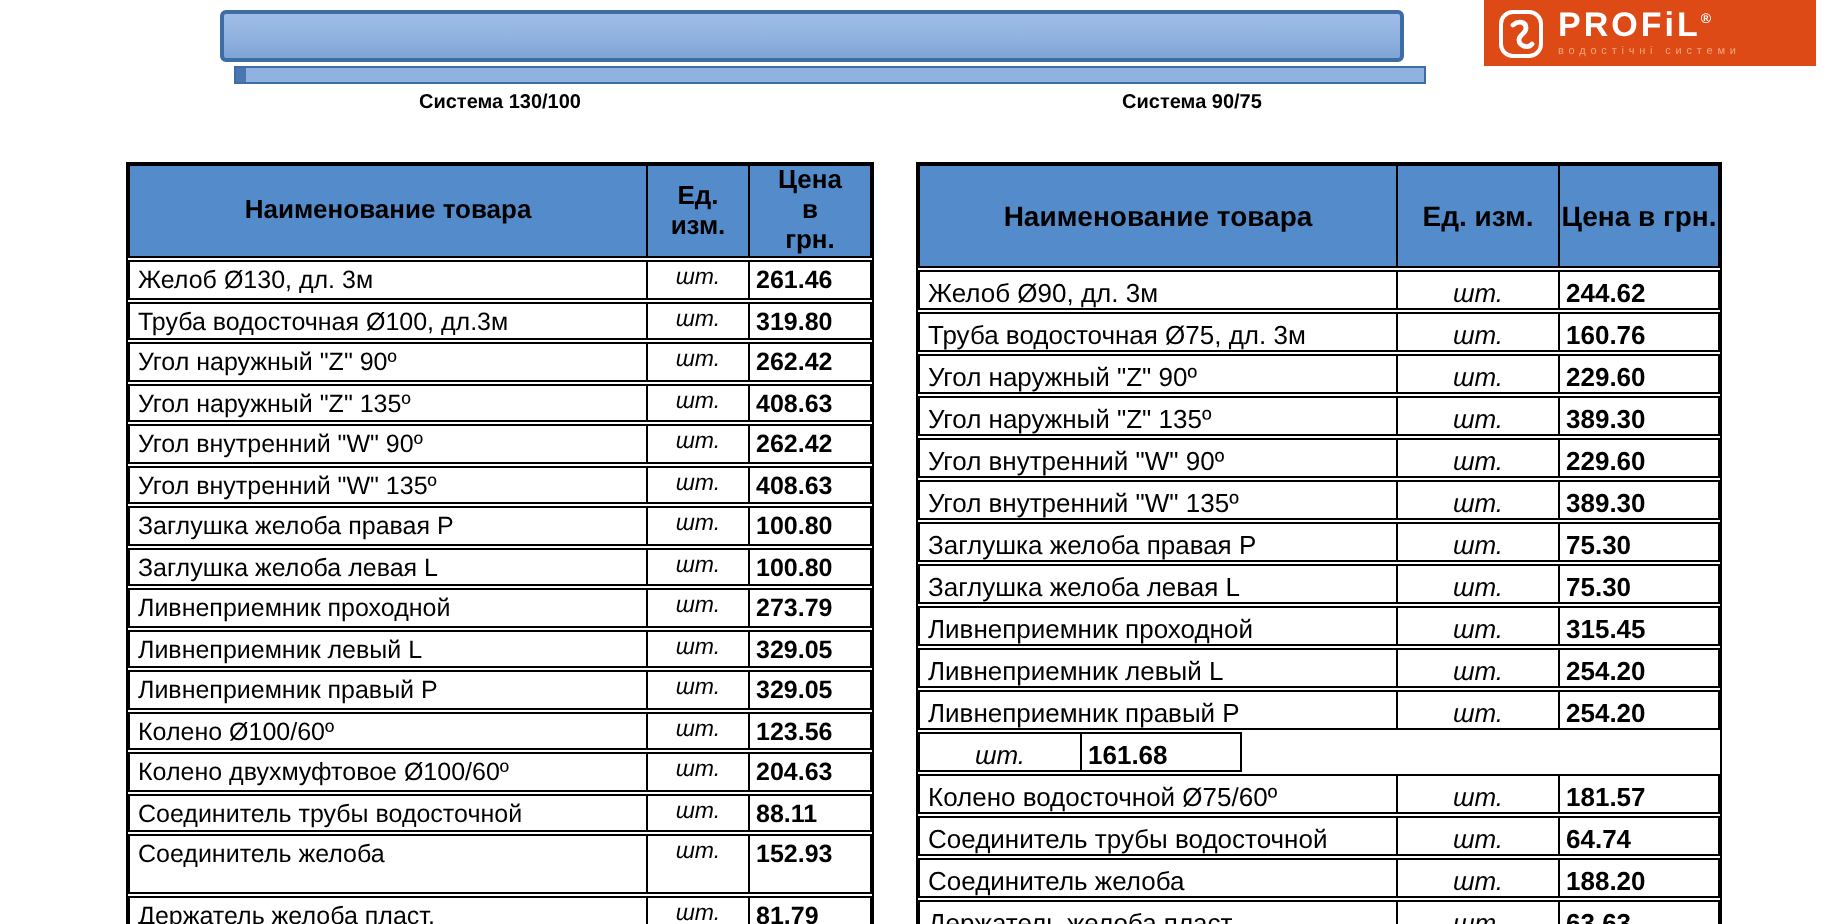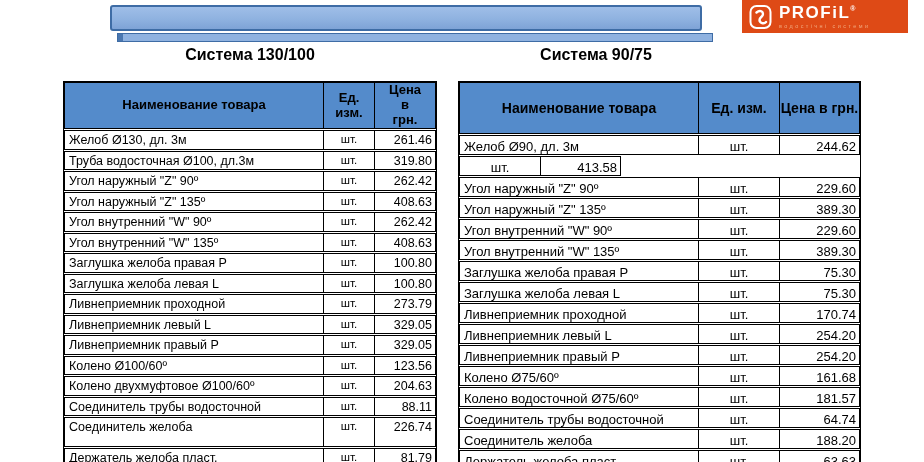--- a/index.html
+++ b/index.html
@@ -23,21 +23,21 @@
     position:absolute;left:742px;top:0;width:166px;height:33px;
     background:var(--logo-bg,#DE4A16);display:flex;align-items:center;gap:6px;
     padding:3px 7px;box-sizing:border-box;
   }
   .logo-icon svg{display:block;}
   .logo-text{display:flex;flex-direction:column;line-height:1;}
   .logo-brand{color:#fff;font-weight:bold;font-size:17px;letter-spacing:1.5px;white-space:nowrap;}
   .logo-reg{font-size:7px;vertical-align:super;letter-spacing:0;}
   .logo-tagline{color:var(--tagline-color,#F0A87E);font-size:5.5px;letter-spacing:2.4px;margin-top:3px;white-space:nowrap;}
   
-  .section-title{position:absolute;top:46px;font-size:16px;font-weight:bold;text-align:center;}
+  .section-title{position:absolute;top:46px;font-size:10px;font-weight:bold;text-align:center;}
   #title-130{left:63px;width:374px;}
   #title-90{left:460px;width:272px;}
   
   .price-table{position:absolute;top:81px;border:1.5px solid #000;background:#fff;box-sizing:border-box;}
   #table-130{left:63px;width:374px;}
   #table-90{left:458px;width:403px;}
   .tr{display:flex;}
   .tr + .tr{margin-top:1px;}
   .cell{box-sizing:border-box;border:1px solid #000;background:#fff;overflow:hidden;}
   .cell + .cell{margin-left:-1px;}
@@ -48,22 +48,22 @@
   }
   #table-130 .thead{height:47px;font-size:13px;}
   #table-90  .thead{height:52px;font-size:14px;}
   #table-130 .thead .cell-price{padding:0 12px;}
   #table-130 .data{height:19.5px;}
   #table-130 .data.tall{height:30px;}
   #table-90  .data{height:20px;}
   .data .cell{font-size:12.5px;padding:2px 3px;line-height:1.2;}
   #table-90 .data .cell{font-size:13px;padding-top:3px;}
   .data .cell-name{text-align:left;padding-left:4px;}
-  .data .cell-unit{text-align:center;font-size:11.5px;}
-  .data .cell-price{text-align:right;font-weight:normal;}
+  .data .cell-unit{text-align:center;font-size:11.5px;font-style:italic;}
+  .data .cell-price{text-align:left;font-weight:bold;}
   #table-130 .cell-name{width:260px;} #table-130 .cell-unit{width:52px;} #table-130 .cell-price{width:62px;}
   #table-90  .cell-name{width:240px;} #table-90  .cell-unit{width:82px;} #table-90  .cell-price{width:81px;}
 </style>
 </head>
 <body>
 
 <div class="banner-big"></div>
 <div class="banner-thin">
   <div class="banner-thin-cap"></div>
 </div>
@@ -156,42 +156,43 @@
       <div class="cell cell-price">204.63</div>
     </div>
     <div class="tr data">
       <div class="cell cell-name">Соединитель трубы водосточной</div>
       <div class="cell cell-unit">шт.</div>
       <div class="cell cell-price">88.11</div>
     </div>
     <div class="tr data tall">
       <div class="cell cell-name">Соединитель желоба</div>
       <div class="cell cell-unit">шт.</div>
-      <div class="cell cell-price">226.74</div>
+      <div class="cell cell-price">152.93</div>
     </div>
     <div class="tr data">
       <div class="cell cell-name">Держатель желоба пласт.</div>
       <div class="cell cell-unit">шт.</div>
       <div class="cell cell-price">81.79</div>
     </div>
   </div>
 <div class="price-table" id="table-90">
     <div class="tr thead">
       <div class="cell cell-name">Наименование товара</div>
       <div class="cell cell-unit">Ед. изм.</div>
       <div class="cell cell-price">Цена в грн.</div>
     </div>
     <div class="tr data">
       <div class="cell cell-name">Желоб Ø90, дл. 3м</div>
       <div class="cell cell-unit">шт.</div>
       <div class="cell cell-price">244.62</div>
     </div>
     <div class="tr data">
-      <div class="cell cell-unit">шт.</div>
-      <div class="cell cell-price">413.58</div>
+      <div class="cell cell-name">Труба водосточная Ø75, дл. 3м</div>
+      <div class="cell cell-unit">шт.</div>
+      <div class="cell cell-price">160.76</div>
     </div>
     <div class="tr data">
       <div class="cell cell-name">Угол наружный "Z" 90º</div>
       <div class="cell cell-unit">шт.</div>
       <div class="cell cell-price">229.60</div>
     </div>
     <div class="tr data">
       <div class="cell cell-name">Угол наружный "Z" 135º</div>
       <div class="cell cell-unit">шт.</div>
       <div class="cell cell-price">389.30</div>
@@ -212,34 +213,33 @@
       <div class="cell cell-price">75.30</div>
     </div>
     <div class="tr data">
       <div class="cell cell-name">Заглушка желоба левая L</div>
       <div class="cell cell-unit">шт.</div>
       <div class="cell cell-price">75.30</div>
     </div>
     <div class="tr data">
       <div class="cell cell-name">Ливнеприемник проходной</div>
       <div class="cell cell-unit">шт.</div>
-      <div class="cell cell-price">170.74</div>
+      <div class="cell cell-price">315.45</div>
     </div>
     <div class="tr data">
       <div class="cell cell-name">Ливнеприемник левый L</div>
       <div class="cell cell-unit">шт.</div>
       <div class="cell cell-price">254.20</div>
     </div>
     <div class="tr data">
       <div class="cell cell-name">Ливнеприемник правый P</div>
       <div class="cell cell-unit">шт.</div>
       <div class="cell cell-price">254.20</div>
     </div>
     <div class="tr data">
-      <div class="cell cell-name">Колено Ø75/60º</div>
       <div class="cell cell-unit">шт.</div>
       <div class="cell cell-price">161.68</div>
     </div>
     <div class="tr data">
       <div class="cell cell-name">Колено водосточной Ø75/60º</div>
       <div class="cell cell-unit">шт.</div>
       <div class="cell cell-price">181.57</div>
     </div>
     <div class="tr data">
       <div class="cell cell-name">Соединитель трубы водосточной</div>

